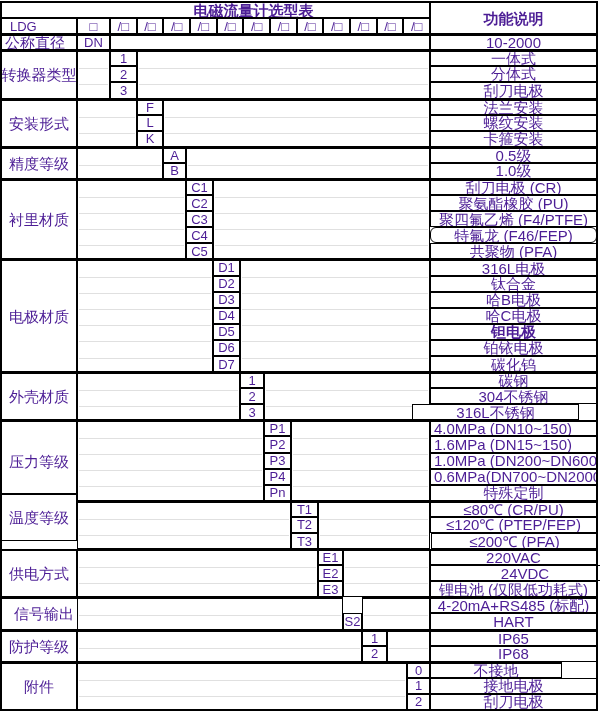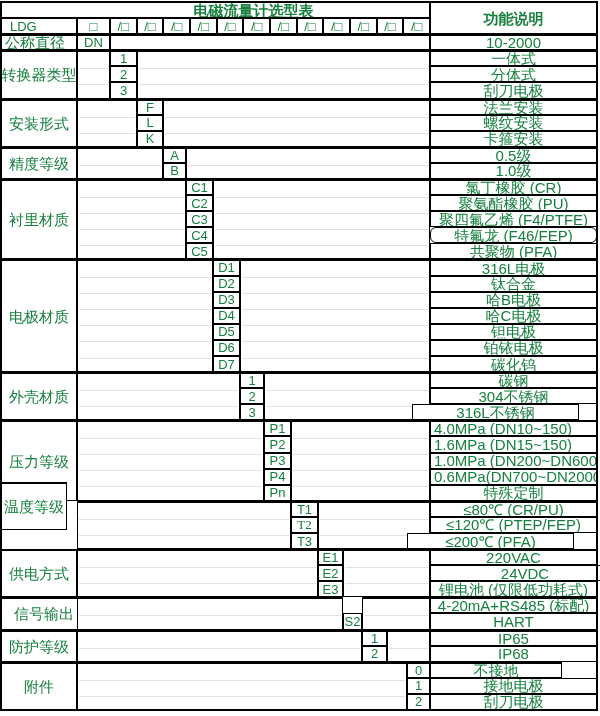--- a/index.html
+++ b/index.html
@@ -1,17 +1,17 @@
 <!DOCTYPE html>
 <html><head>
 <meta charset="utf-8">
 <style>
   html,body{margin:0;padding:0;background:#ffffff;}
   #page{position:relative;width:600px;height:716px;background:#ffffff;overflow:hidden;
-        font-family:"Liberation Sans",sans-serif;color:#15803d;}
+        font-family:"Liberation Sans",sans-serif;color:#4c1d95;}
   .cell{position:absolute;box-sizing:border-box;border:1px solid #000;background:#fff;
         display:flex;align-items:center;justify-content:center;
         font-size:14px;line-height:1;white-space:nowrap;overflow:hidden;}
   .bt{border-top-width:2px;}
   .alignleft{justify-content:flex-start;padding-left:3px;}
   .cjk{font-size:15px;}
   .code{font-size:13px;}
   .slot{font-size:13px;}
   .boldhead{font-weight:bold;font-size:15px;}
   .titlecell{padding-left:76px;}
@@ -49,21 +49,21 @@
         <div class="faintline" style="top: 16px;"></div>
         <div class="faintline" style="top: 32px;"></div>
       </div>
       <div class="cell bt" style="left: 137px; top: 50.2727px; width: 293px; height: 48.2727px;">
         <div class="faintline" style="top: 16px;"></div>
         <div class="faintline" style="top: 32px;"></div>
       </div>
       <div class="cell code bt" style="left: 110px; top: 50.2727px; width: 27px; height: 16.0909px;">1</div>
       <div class="cell cjk bt" style="left: 430px; top: 50.2727px; width: 167px; height: 16.0909px;">一体式</div>
       <div class="cell code" style="left: 110px; top: 66.3636px; width: 27px; height: 16.0909px;">2</div>
-      <div class="cell cjk" style="left: 430px; top: 66.3636px; width: 167px; height: 16.0909px;">分体式</div>
+      <div class="cell cjk" style="left: 430px; top: 66.3636px; width: 167px; height: 16.0909px; font-family: Liberation Serif, serif;">分体式</div>
       <div class="cell code" style="left: 110px; top: 82.4545px; width: 27px; height: 16.0909px;">3</div>
       <div class="cell cjk" style="left: 430px; top: 82.4545px; width: 167px; height: 16.0909px;">刮刀电极</div>
       <div class="cell cjk bt" style="left: 1px; top: 98.5455px; width: 76px; height: 48.2727px;">安装形式</div>
       <div class="cell bt" style="left: 77px; top: 98.5455px; width: 60px; height: 48.2727px;">
         <div class="faintline" style="top: 16px;"></div>
         <div class="faintline" style="top: 32px;"></div>
       </div>
       <div class="cell bt" style="left: 163px; top: 98.5455px; width: 267px; height: 48.2727px;">
         <div class="faintline" style="top: 16px;"></div>
         <div class="faintline" style="top: 32px;"></div>
@@ -92,21 +92,21 @@
         <div class="faintline" style="top: 48px;"></div>
         <div class="faintline" style="top: 64px;"></div>
       </div>
       <div class="cell bt" style="left: 213px; top: 179px; width: 217px; height: 80.4545px;">
         <div class="faintline" style="top: 16px;"></div>
         <div class="faintline" style="top: 32px;"></div>
         <div class="faintline" style="top: 48px;"></div>
         <div class="faintline" style="top: 64px;"></div>
       </div>
       <div class="cell code bt" style="left: 186px; top: 179px; width: 27px; height: 16.0909px;">C1</div>
-      <div class="cell cjk bt" style="left: 430px; top: 179px; width: 167px; height: 16.0909px;">氯丁橡胶 (CR)</div>
+      <div class="cell cjk bt" style="left: 430px; top: 179px; width: 167px; height: 16.0909px;">刮刀电极 (CR)</div>
       <div class="cell code" style="left: 186px; top: 195.091px; width: 27px; height: 16.0909px;">C2</div>
       <div class="cell cjk" style="left: 430px; top: 195.091px; width: 167px; height: 16.0909px;">聚氨酯橡胶 (PU)</div>
       <div class="cell code" style="left: 186px; top: 211.182px; width: 27px; height: 16.0909px;">C3</div>
       <div class="cell cjk" style="left: 430px; top: 211.182px; width: 167px; height: 16.0909px;">聚四氟乙烯 (F4/PTFE)</div>
       <div class="cell code" style="left: 186px; top: 227.273px; width: 27px; height: 16.0909px;">C4</div>
       <div class="cell cjk" style="left: 430px; top: 227.273px; width: 167px; height: 16.0909px; border-radius: 6px;">特氟龙 (F46/FEP)</div>
       <div class="cell code" style="left: 186px; top: 243.364px; width: 27px; height: 16.0909px;">C5</div>
       <div class="cell cjk" style="left: 430px; top: 243.364px; width: 167px; height: 16.0909px;">共聚物 (PFA)</div>
       <div class="cell cjk bt" style="left: 1px; top: 259.455px; width: 76px; height: 112.636px;">电极材质</div>
       <div class="cell bt" style="left: 77px; top: 259.455px; width: 136px; height: 112.636px;">
@@ -127,21 +127,21 @@
       </div>
       <div class="cell code bt" style="left: 213px; top: 259.455px; width: 27px; height: 16.0909px;">D1</div>
       <div class="cell cjk bt" style="left: 430px; top: 259.455px; width: 167px; height: 16.0909px;">316L电极</div>
       <div class="cell code" style="left: 213px; top: 275.545px; width: 27px; height: 16.0909px;">D2</div>
       <div class="cell cjk" style="left: 430px; top: 275.545px; width: 167px; height: 16.0909px;">钛合金</div>
       <div class="cell code" style="left: 213px; top: 291.636px; width: 27px; height: 16.0909px;">D3</div>
       <div class="cell cjk" style="left: 430px; top: 291.636px; width: 167px; height: 16.0909px;">哈B电极</div>
       <div class="cell code" style="left: 213px; top: 307.727px; width: 27px; height: 16.0909px;">D4</div>
       <div class="cell cjk" style="left: 430px; top: 307.727px; width: 167px; height: 16.0909px;">哈C电极</div>
       <div class="cell code" style="left: 213px; top: 323.818px; width: 27px; height: 16.0909px;">D5</div>
-      <div class="cell cjk" style="left: 430px; top: 323.818px; width: 167px; height: 16.0909px;">钽电极</div>
+      <div class="cell cjk" style="left: 430px; top: 323.818px; width: 167px; height: 16.0909px; font-weight: bold;">钽电极</div>
       <div class="cell code" style="left: 213px; top: 339.909px; width: 27px; height: 16.0909px;">D6</div>
       <div class="cell cjk" style="left: 430px; top: 339.909px; width: 167px; height: 16.0909px;">铂铱电极</div>
       <div class="cell code" style="left: 213px; top: 356px; width: 27px; height: 16.0909px;">D7</div>
       <div class="cell cjk" style="left: 430px; top: 356px; width: 167px; height: 16.0909px;">碳化钨</div>
       <div class="cell cjk bt" style="left: 1px; top: 372.091px; width: 76px; height: 48.2727px;">外壳材质</div>
       <div class="cell bt" style="left: 77px; top: 372.091px; width: 163px; height: 48.2727px;">
         <div class="faintline" style="top: 16px;"></div>
         <div class="faintline" style="top: 32px;"></div>
       </div>
       <div class="cell bt" style="left: 264px; top: 372.091px; width: 166px; height: 48.2727px;">
@@ -170,35 +170,35 @@
       <div class="cell code bt" style="left: 264px; top: 420.364px; width: 27px; height: 16.0909px;">P1</div>
       <div class="cell cjk bt alignleft" style="left: 430px; top: 420.364px; width: 167px; height: 16.0909px;">4.0MPa (DN10~150)</div>
       <div class="cell code" style="left: 264px; top: 436.455px; width: 27px; height: 16.0909px;">P2</div>
       <div class="cell cjk alignleft" style="left: 430px; top: 436.455px; width: 167px; height: 16.0909px;">1.6MPa (DN15~150)</div>
       <div class="cell code" style="left: 264px; top: 452.545px; width: 27px; height: 16.0909px;">P3</div>
       <div class="cell cjk alignleft" style="left: 430px; top: 452.545px; width: 167px; height: 16.0909px;">1.0MPa (DN200~DN600)</div>
       <div class="cell code" style="left: 264px; top: 468.636px; width: 27px; height: 16.0909px;">P4</div>
       <div class="cell cjk alignleft" style="left: 430px; top: 468.636px; width: 167px; height: 16.0909px;">0.6MPa(DN700~DN2000)</div>
       <div class="cell code" style="left: 264px; top: 484.727px; width: 27px; height: 16.0909px;">Pn</div>
       <div class="cell cjk" style="left: 430px; top: 484.727px; width: 167px; height: 16.0909px;">特殊定制</div>
-      <div class="cell cjk bt" style="left: 1px; top: 482px; width: 66px; height: 48.2727px;">温度等级</div>
+      <div class="cell cjk bt" style="left: 1px; top: 493px; width: 76px; height: 48.2727px;">温度等级</div>
       <div class="cell bt" style="left: 77px; top: 500.818px; width: 214px; height: 48.2727px;">
         <div class="faintline" style="top: 16px;"></div>
         <div class="faintline" style="top: 32px;"></div>
       </div>
       <div class="cell bt" style="left: 318px; top: 500.818px; width: 112px; height: 48.2727px;">
         <div class="faintline" style="top: 16px;"></div>
         <div class="faintline" style="top: 32px;"></div>
       </div>
       <div class="cell code bt" style="left: 291px; top: 500.818px; width: 27px; height: 16.0909px;">T1</div>
       <div class="cell cjk bt" style="left: 430px; top: 500.818px; width: 167px; height: 16.0909px;">≤80℃ (CR/PU)</div>
-      <div class="cell code" style="left: 291px; top: 516.909px; width: 27px; height: 16.0909px; font-family: Liberation Serif, serif;">T2</div>
+      <div class="cell code" style="left: 291px; top: 516.909px; width: 27px; height: 16.0909px;">T2</div>
       <div class="cell cjk" style="left: 430px; top: 516.909px; width: 167px; height: 16.0909px;">≤120℃ (PTEP/FEP)</div>
       <div class="cell code" style="left: 291px; top: 533px; width: 27px; height: 16.0909px;">T3</div>
-      <div class="cell cjk" style="left: 407px; top: 533px; width: 167px; height: 16.0909px;">≤200℃ (PFA)</div>
+      <div class="cell cjk" style="left: 431px; top: 533px; width: 167px; height: 16.0909px;">≤200℃ (PFA)</div>
       <div class="cell cjk bt" style="left: 1px; top: 549.091px; width: 76px; height: 48.2727px;">供电方式</div>
       <div class="cell bt" style="left: 77px; top: 549.091px; width: 241px; height: 48.2727px;">
         <div class="faintline" style="top: 16px;"></div>
         <div class="faintline" style="top: 32px;"></div>
       </div>
       <div class="cell bt" style="left: 343px; top: 549.091px; width: 87px; height: 48.2727px;">
         <div class="faintline" style="top: 16px;"></div>
         <div class="faintline" style="top: 32px;"></div>
       </div>
       <div class="cell code bt" style="left: 318px; top: 549.091px; width: 25px; height: 16.0909px;">E1</div>

